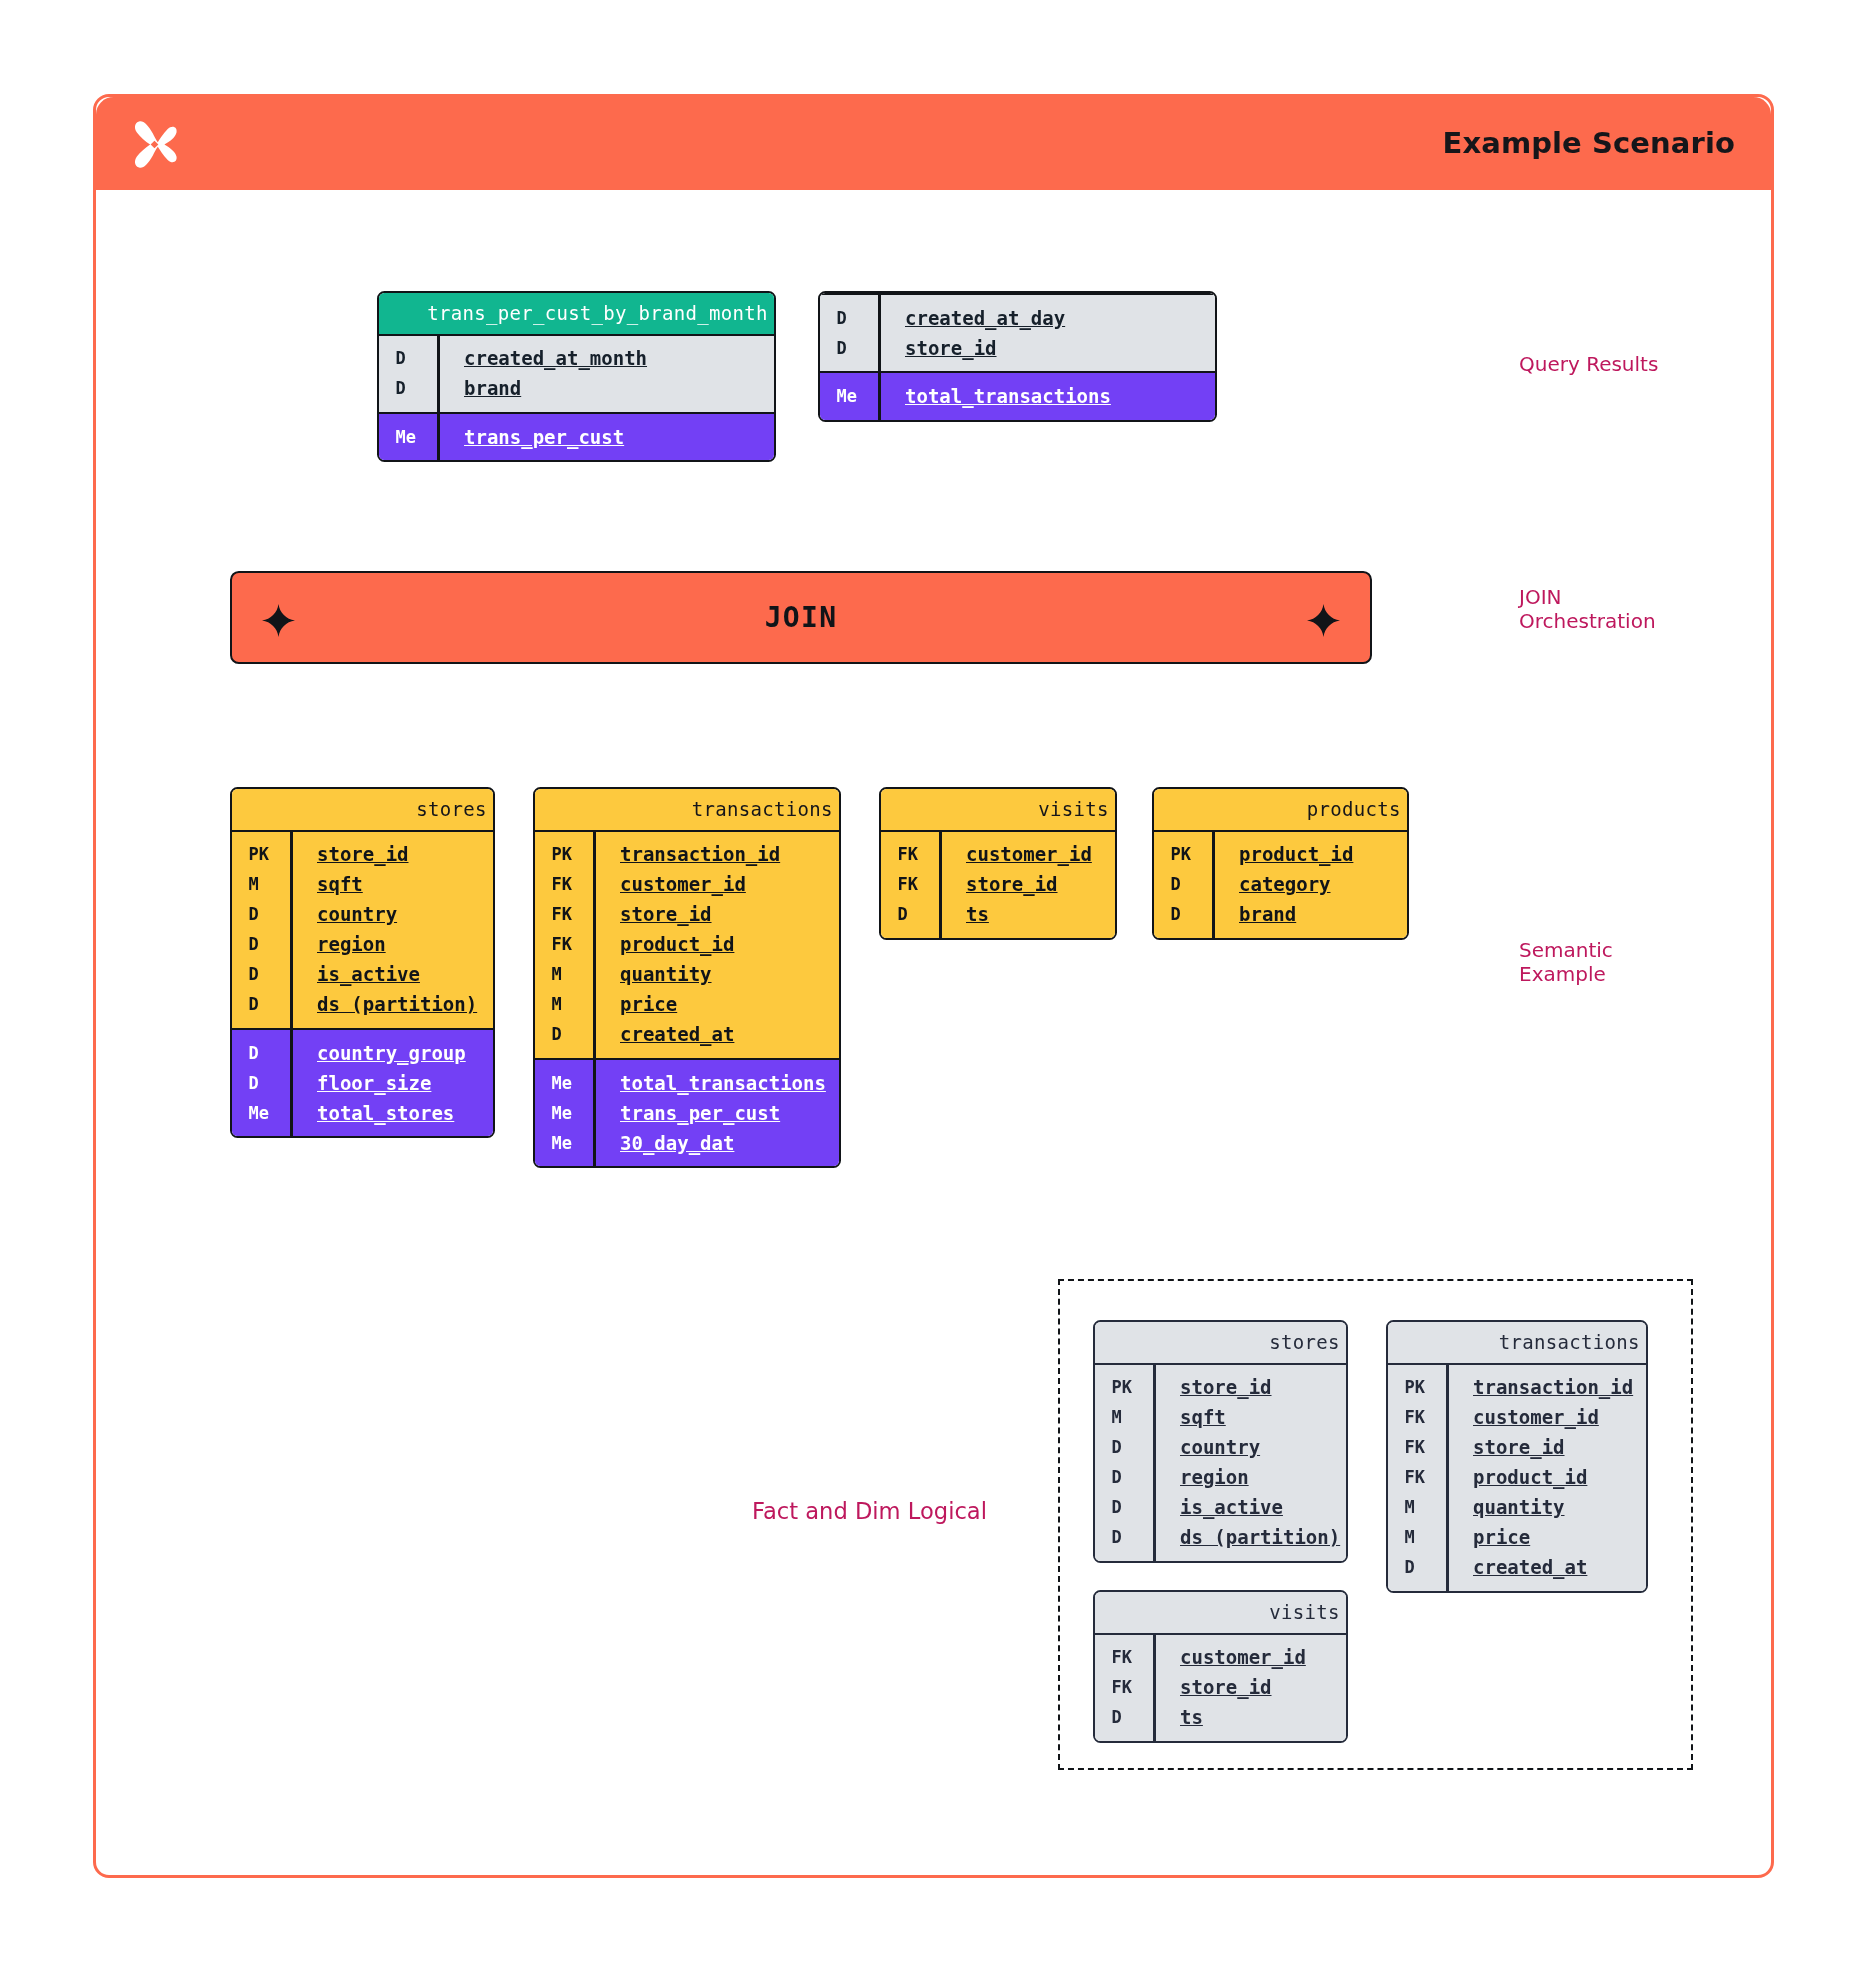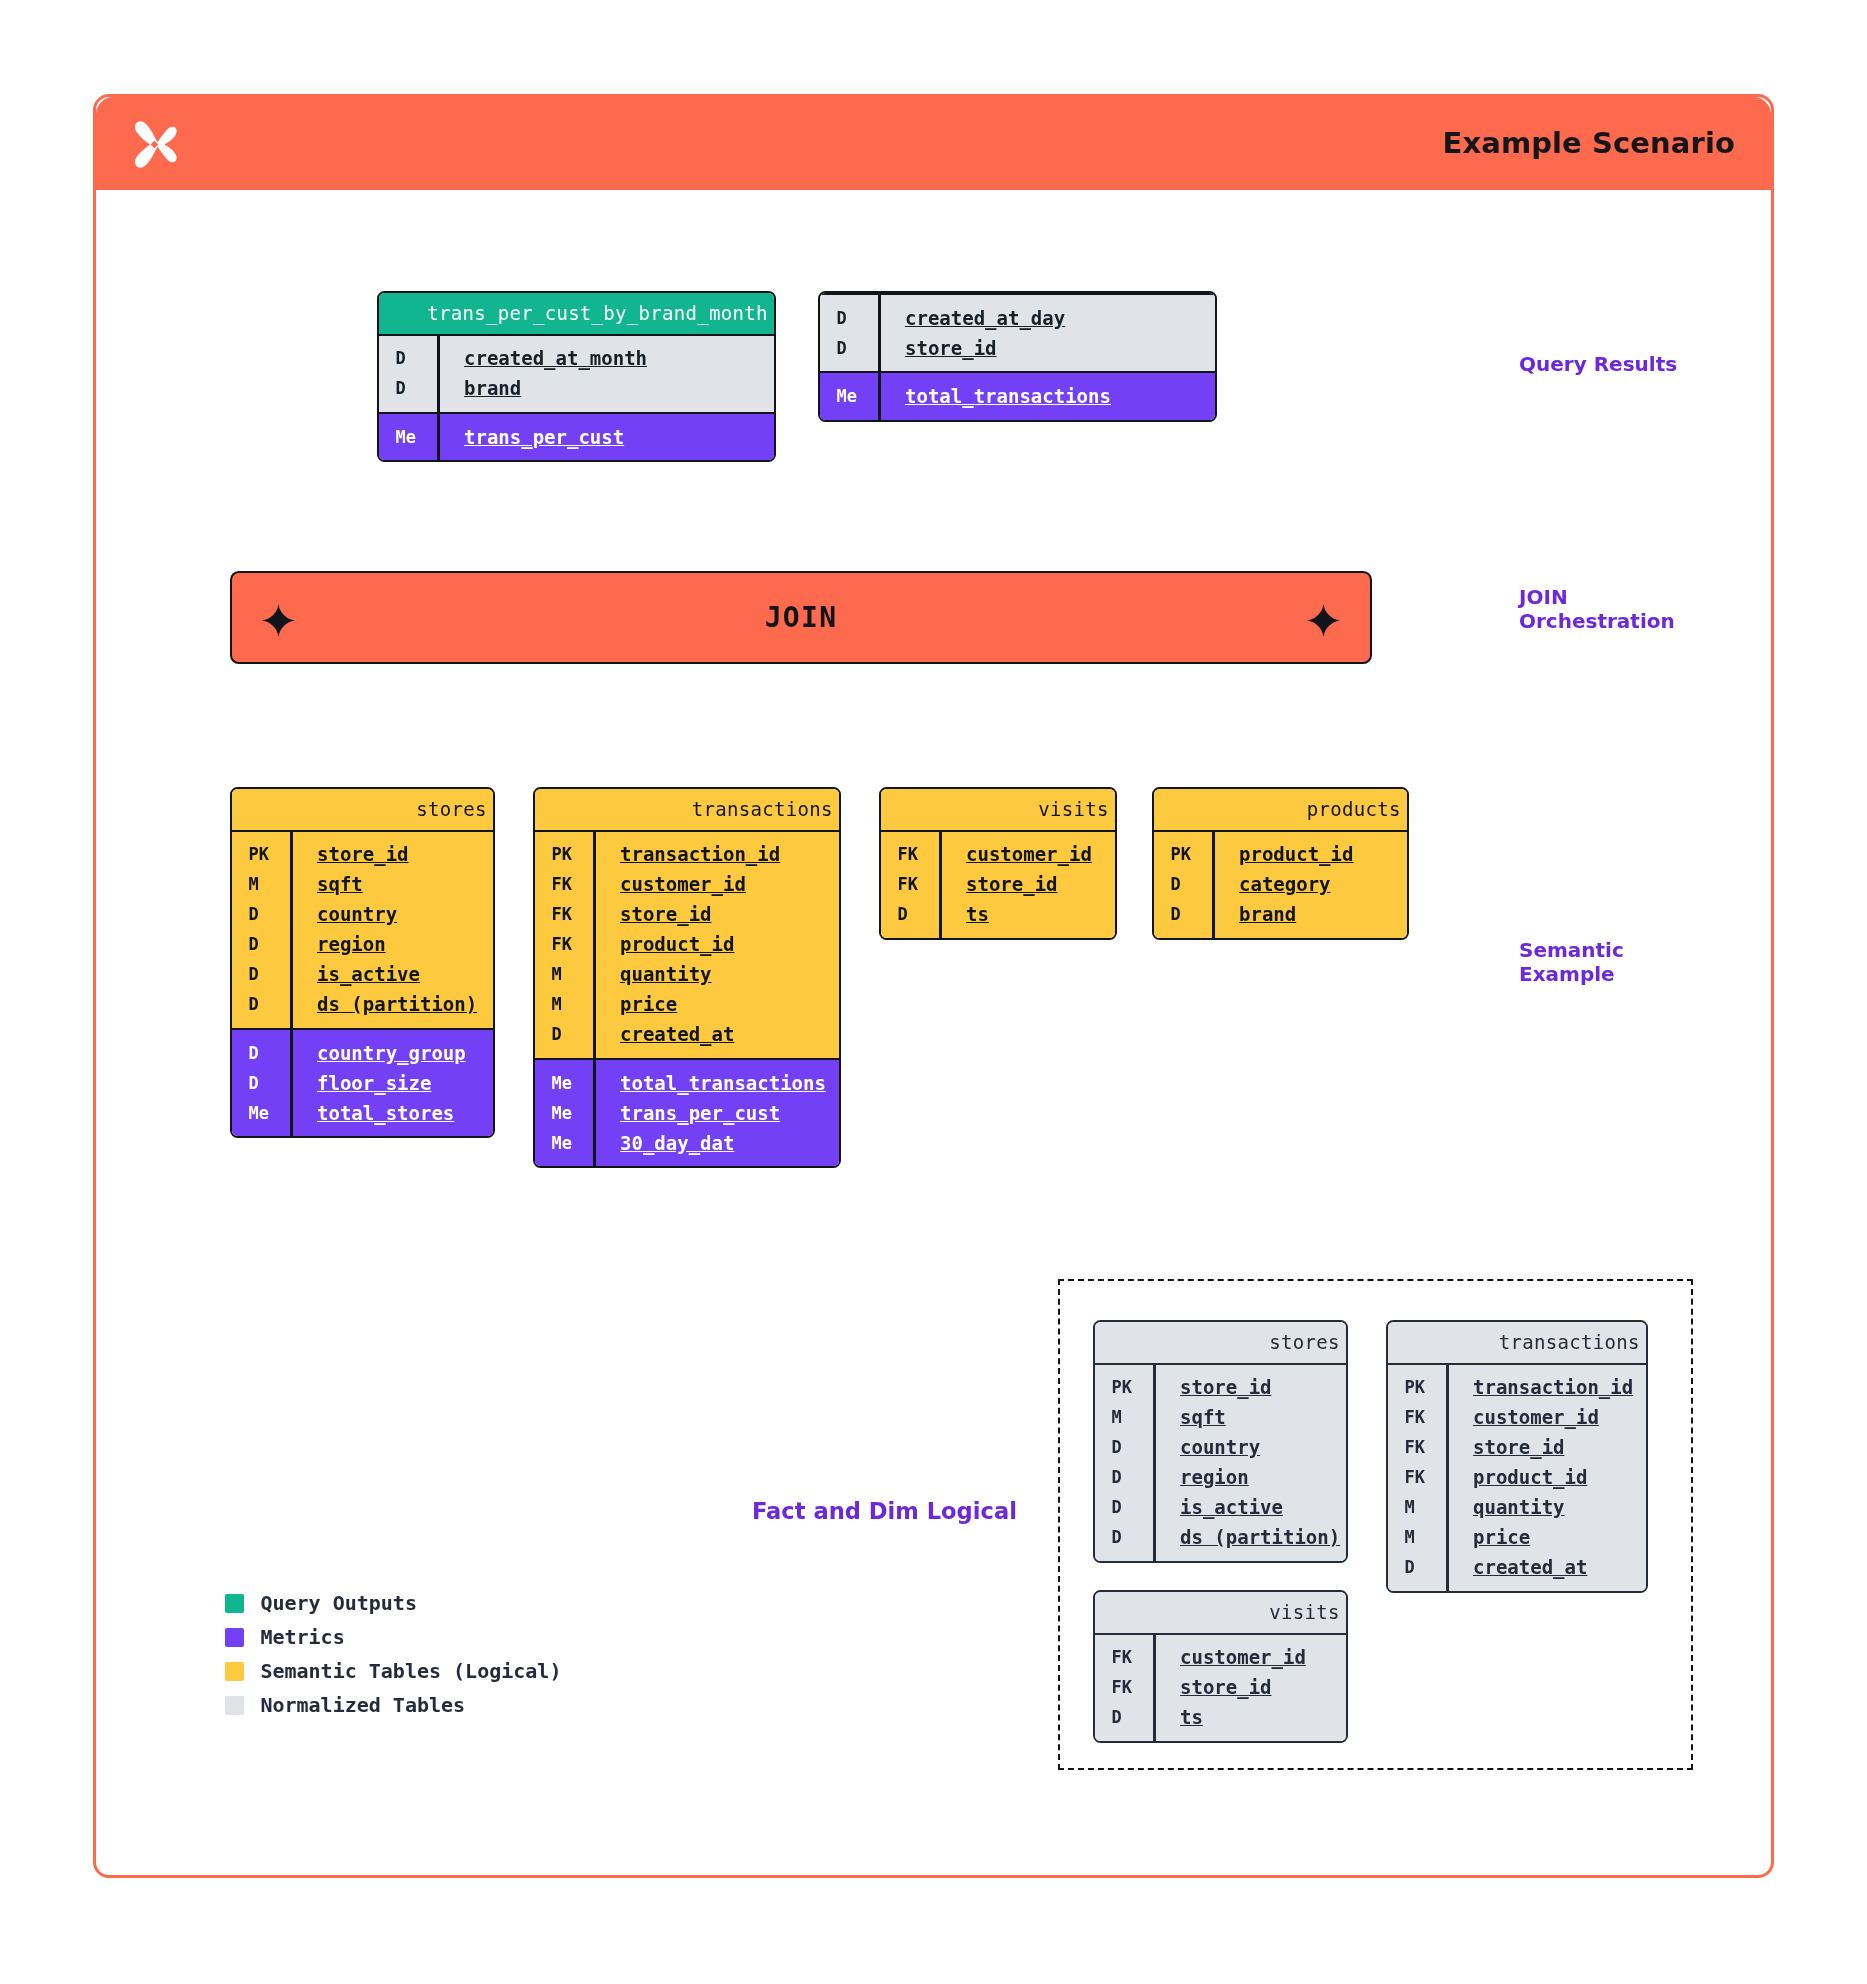--- a/index.html
+++ b/index.html
@@ -46,22 +46,22 @@
         border:2.5px solid #111418;border-radius:8.8px;box-sizing:border-box;}
   .join-label{position:absolute;left:0;right:0;top:28px;text-align:center;font-size:28px;
         font-weight:bold;font-family:"DejaVu Sans Mono",monospace;color:#111418;letter-spacing:1.3px;}
   .spark{position:absolute;top:31px;width:33px;height:33px;}
   .spark.l{left:30px;} .spark.r{right:30px;}
 
   
   svg.wires{position:absolute;left:0;top:0;width:1868px;height:1985px;pointer-events:none;}
 
   
-  .ann{position:absolute;font-family:"DejaVu Sans",sans-serif;font-weight:bold;font-size:20px;
-       color:#6d28d9;line-height:1.22;}
+  .ann{position:absolute;font-family:"DejaVu Sans",sans-serif;font-weight:normal;font-size:20px;
+       color:#be185d;line-height:1.22;}
   .ann.qr{left:1519px;top:352px;}
   .ann.jo{left:1519px;top:585px;}
   .ann.st{left:1519px;top:938px;}
   .ann.fd{left:752px;top:1498px;font-size:22.6px;}
 
   
   .dotbox{position:absolute;left:1058px;top:1279px;width:635px;height:491px;
        border:2.5px dashed #111418;box-sizing:border-box;}
 
   
@@ -449,33 +449,15 @@
   <div class="ann jo">
     <div>JOIN</div>
     <div>Orchestration</div>
   </div>
   <div class="ann st">
     <div>Semantic</div>
     <div>Example</div>
   </div>
   <div class="ann fd">Fact and Dim Logical</div>
 
-  <div class="legend">
-    <div class="li">
-      <span class="sw" style="background:#11b690"></span>
-      <span class="lb">Query Outputs</span>
-    </div>
-    <div class="li">
-      <span class="sw" style="background:#7340f5"></span>
-      <span class="lb">Metrics</span>
-    </div>
-    <div class="li">
-      <span class="sw" style="background:#fdc93e"></span>
-      <span class="lb">Semantic Tables (Logical)</span>
-    </div>
-    <div class="li">
-      <span class="sw" style="background:#e0e3e7"></span>
-      <span class="lb">Normalized Tables</span>
-    </div>
-  </div>
 
 </div>
 
 
 </body></html>

